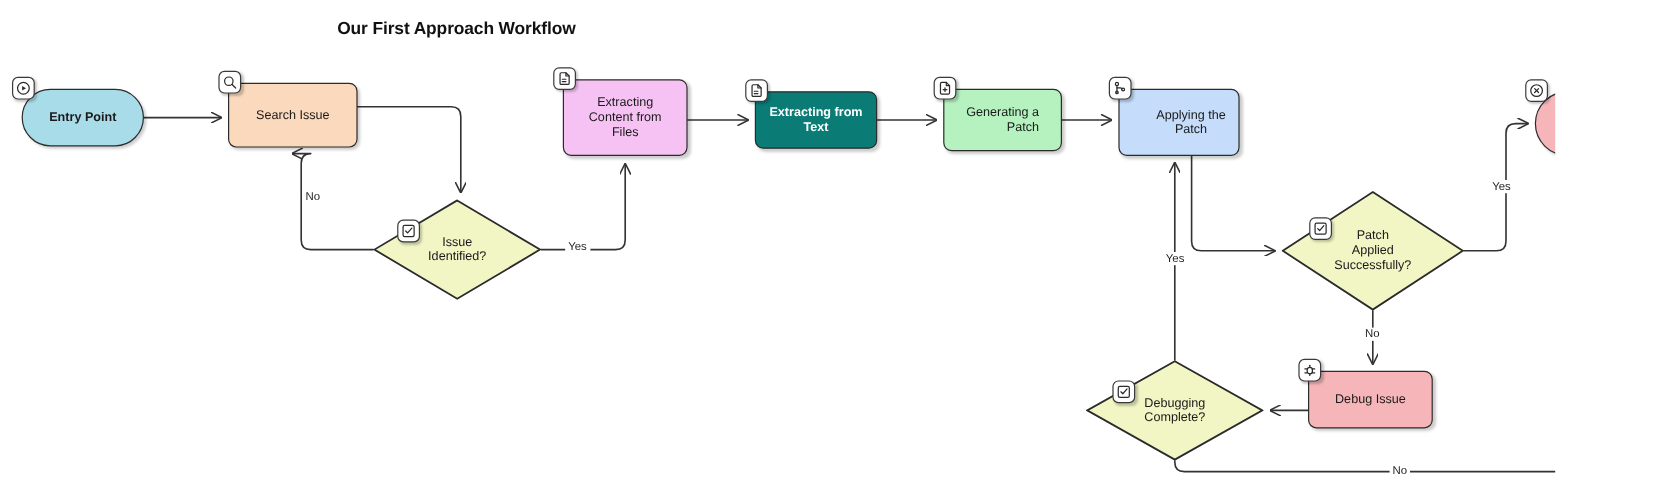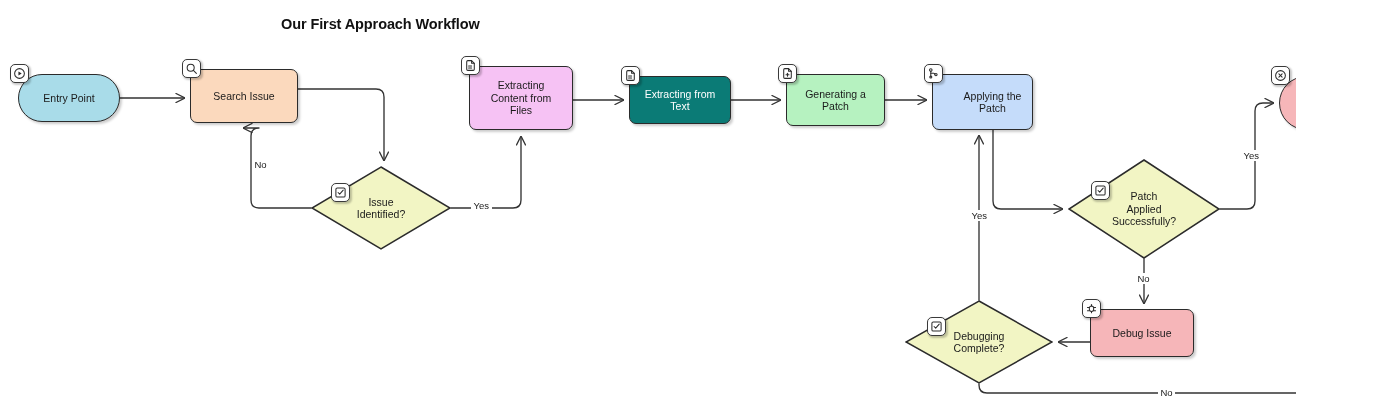--- a/index.html
+++ b/index.html
@@ -140,21 +140,21 @@
 
       <path d="M 1090 342 L 1059 342" marker-end="url(#arw)"></path>
 
       <path d="M 979 300 L 979 136" marker-end="url(#arw)"></path>
 
       <path d="M 979 384 L 979 385 Q 979 393 987 393 L 1322 393 Q 1330 393 1330 385 L 1330 137" marker-end="url(#arw)"></path>
     </g>
   </svg>
 
   <div id="node-layer">
-      <div class="node stadium" style="left: 18px; top: 74px; width: 102px; height: 48px; color: rgb(26, 26, 26); background: rgb(169, 220, 233); border-color: rgb(43, 43, 43);">
+      <div class="node stadium" style="left: 18px; top: 74px; width: 102px; height: 48px; color: rgb(26, 26, 26); background: rgb(169, 220, 233); border-color: rgb(43, 43, 43); font-weight: bold;">
         <span class="label">Entry Point</span>
       </div>
       <div class="icon-badge" style="left: 10px; top: 64px;">
         <svg width="13" height="13" viewBox="0 0 24 24" fill="none" stroke="#2b2b2b" stroke-width="1.9" stroke-linecap="round" stroke-linejoin="round">
           <circle cx="12" cy="12" r="9"></circle>
           <path d="M10 8.5 L16 12 L10 15.5 Z" fill="#2b2b2b" stroke="none"></path>
         </svg>
       </div>
       <div class="node rect" style="left: 190px; top: 69px; width: 108px; height: 54px; color: rgb(26, 26, 26); background: rgb(251, 217, 189); border-color: rgb(43, 43, 43); align-items: center;">
         <span class="label">Search Issue</span>
@@ -184,33 +184,33 @@
 Files</span>
       </div>
       <div class="icon-badge" style="left: 461px; top: 56px;">
         <svg width="13" height="13" viewBox="0 0 24 24" fill="none" stroke="#2b2b2b" stroke-width="1.9" stroke-linecap="round" stroke-linejoin="round">
           <path d="M14 3 H7 a2 2 0 0 0 -2 2 v14 a2 2 0 0 0 2 2 h10 a2 2 0 0 0 2 -2 V8 Z"></path>
           <path d="M14 3 V8 H19"></path>
           <path d="M8.5 13 H14"></path>
           <path d="M8.5 16.5 H14"></path>
         </svg>
       </div>
-      <div class="node rect" style="left: 629px; top: 76px; width: 102px; height: 48px; color: rgb(255, 255, 255); background: rgb(11, 123, 118); border-color: rgb(43, 43, 43);">
+      <div class="node rect" style="left: 629px; top: 76px; width: 102px; height: 48px; color: rgb(255, 255, 255); background: rgb(11, 123, 118); border-color: rgb(43, 43, 43); font-weight: bold;">
         <span class="label">Extracting from
 Text</span>
       </div>
       <div class="icon-badge" style="left: 621px; top: 66px;">
         <svg width="13" height="13" viewBox="0 0 24 24" fill="none" stroke="#2b2b2b" stroke-width="1.9" stroke-linecap="round" stroke-linejoin="round">
           <path d="M14 3 H7 a2 2 0 0 0 -2 2 v14 a2 2 0 0 0 2 2 h10 a2 2 0 0 0 2 -2 V8 Z"></path>
           <path d="M14 3 V8 H19"></path>
           <path d="M8.5 13 H14"></path>
           <path d="M8.5 16.5 H14"></path>
         </svg>
       </div>
-      <div class="node rect" style="left: 786px; top: 74px; width: 99px; height: 52px; color: rgb(26, 26, 26); background: rgb(182, 242, 192); border-color: rgb(43, 43, 43);">
+      <div class="node rect" style="left: 786px; top: 74px; width: 99px; height: 52px; color: rgb(26, 26, 26); background: rgb(182, 242, 192); border-color: rgb(43, 43, 43); text-align: right;">
         <span class="label">Generating a
 Patch</span>
       </div>
       <div class="icon-badge" style="left: 778px; top: 64px;">
         <svg width="13" height="13" viewBox="0 0 24 24" fill="none" stroke="#2b2b2b" stroke-width="1.9" stroke-linecap="round" stroke-linejoin="round">
           <path d="M14 3 H7 a2 2 0 0 0 -2 2 v14 a2 2 0 0 0 2 2 h10 a2 2 0 0 0 2 -2 V8 Z"></path>
           <path d="M14 3 V8 H19"></path>
           <path d="M12 11.5 V17"></path>
           <path d="M9.2 14.2 H14.8"></path>
         </svg>

